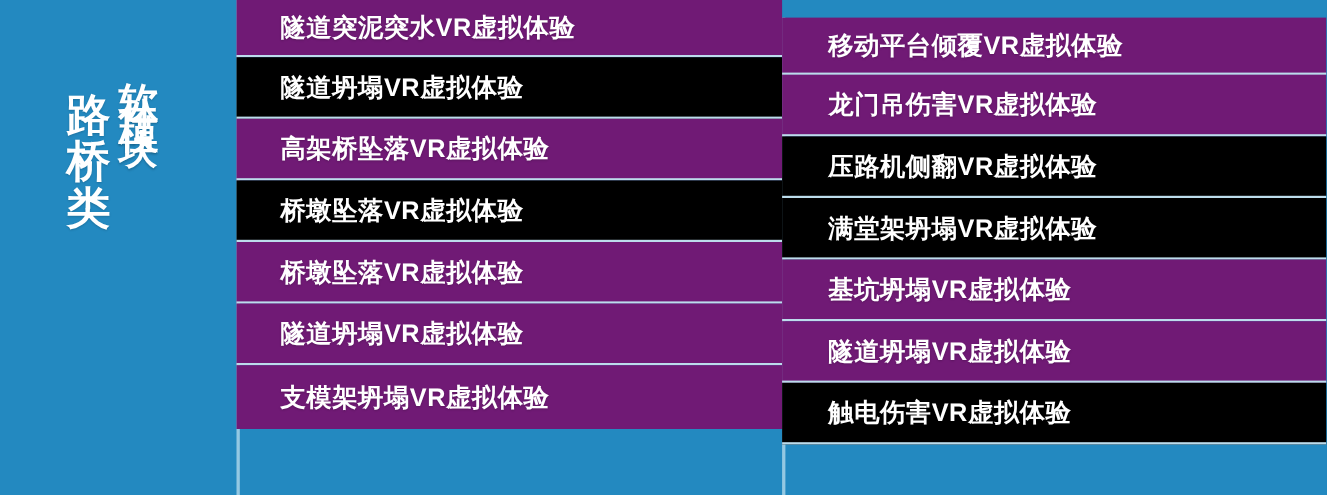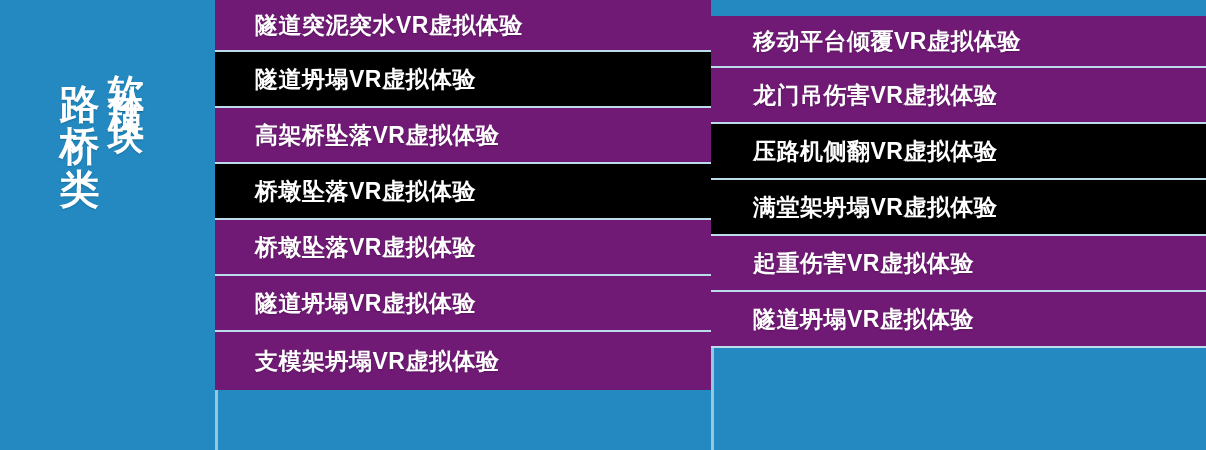--- a/index.html
+++ b/index.html
@@ -132,21 +132,24 @@
       <div class="cell light h-norm">
         <span class="cell-text">龙门吊伤害VR虚拟体验</span>
       </div>
       <div class="cell dark h-norm">
         <span class="cell-text">压路机侧翻VR虚拟体验</span>
       </div>
       <div class="cell dark h-norm">
         <span class="cell-text">满堂架坍塌VR虚拟体验</span>
       </div>
       <div class="cell light h-norm">
-        <span class="cell-text">起重伤害VR虚拟体验</span>
+        <span class="cell-text">基坑坍塌VR虚拟体验</span>
       </div>
       <div class="cell light h-norm">
         <span class="cell-text">隧道坍塌VR虚拟体验</span>
+      </div>
+      <div class="cell dark h-norm">
+        <span class="cell-text">触电伤害VR虚拟体验</span>
       </div>
     </div>
 
   </div>
 </div>
 
 </body></html>

